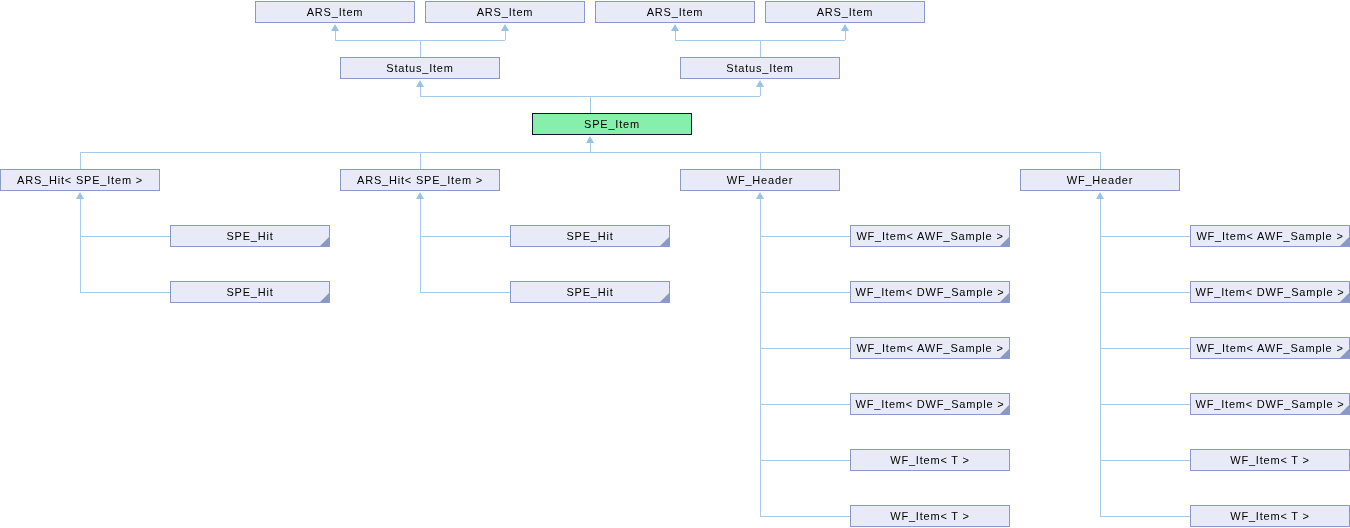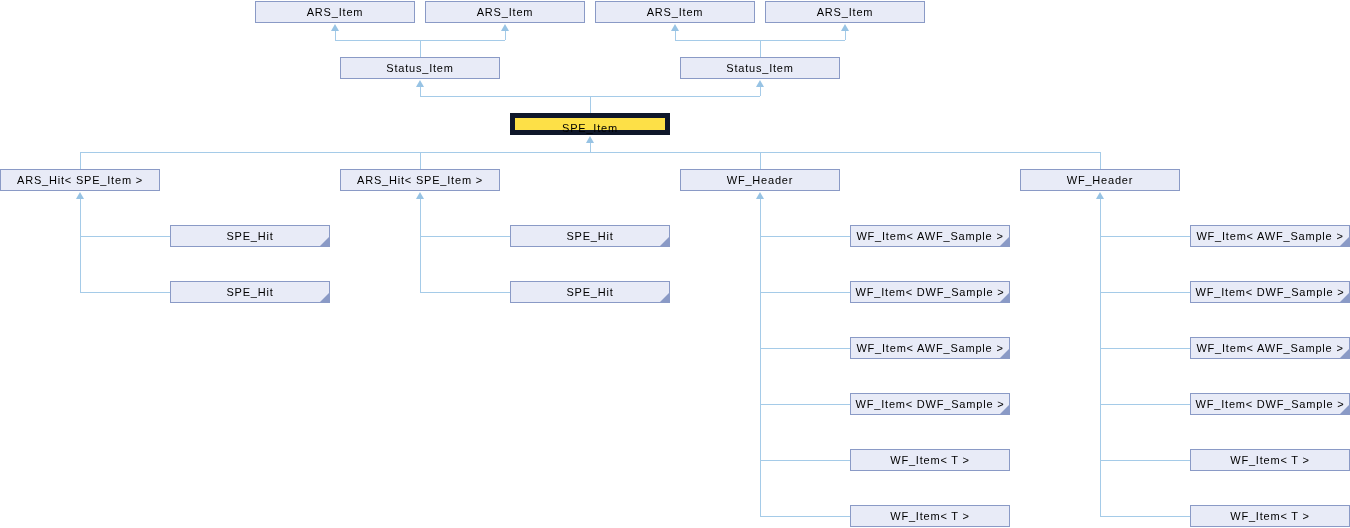--- a/index.html
+++ b/index.html
@@ -24,23 +24,24 @@
     border: 1px solid #8a9ac6;
     text-align: center;
     font-size: 11px;
     line-height: 20px;
     letter-spacing: 0.8px;
     color: #000000;
     white-space: nowrap;
     cursor: pointer;
   }
   .node.focus {
-    background: #fde047;
-    border: 5px solid #0f172a;
+    background: #86efac;
+    border: 1px solid #0f172a;
     cursor: default;
+    margin-left: 22px;
   }
   .node .fold-corner {
     position: absolute;
     right: 0;
     bottom: 0;
     width: 0;
     height: 0;
     border-left: 9px solid transparent;
     border-bottom: 9px solid #8a9ac6;
   }

